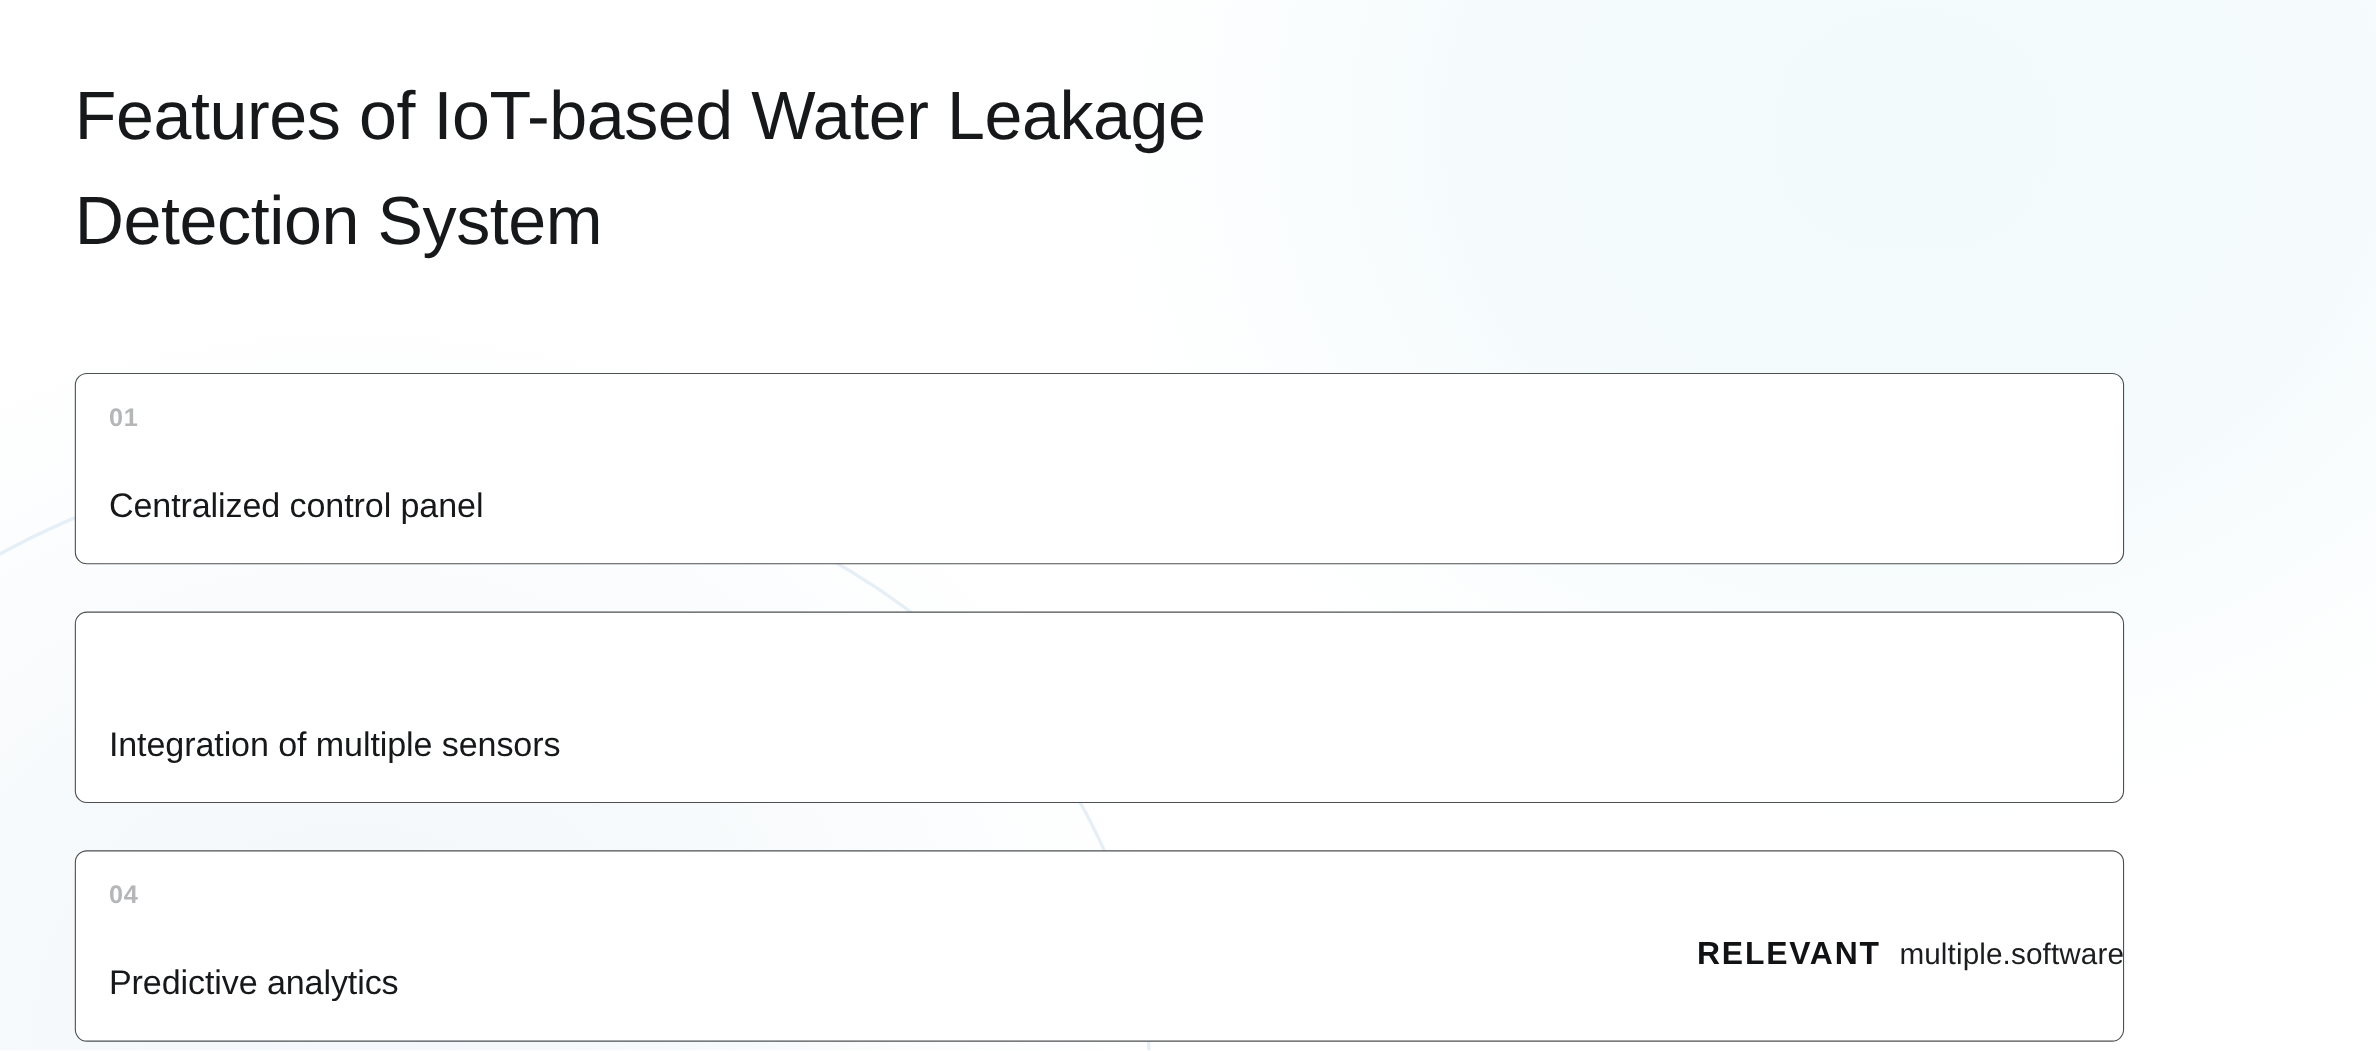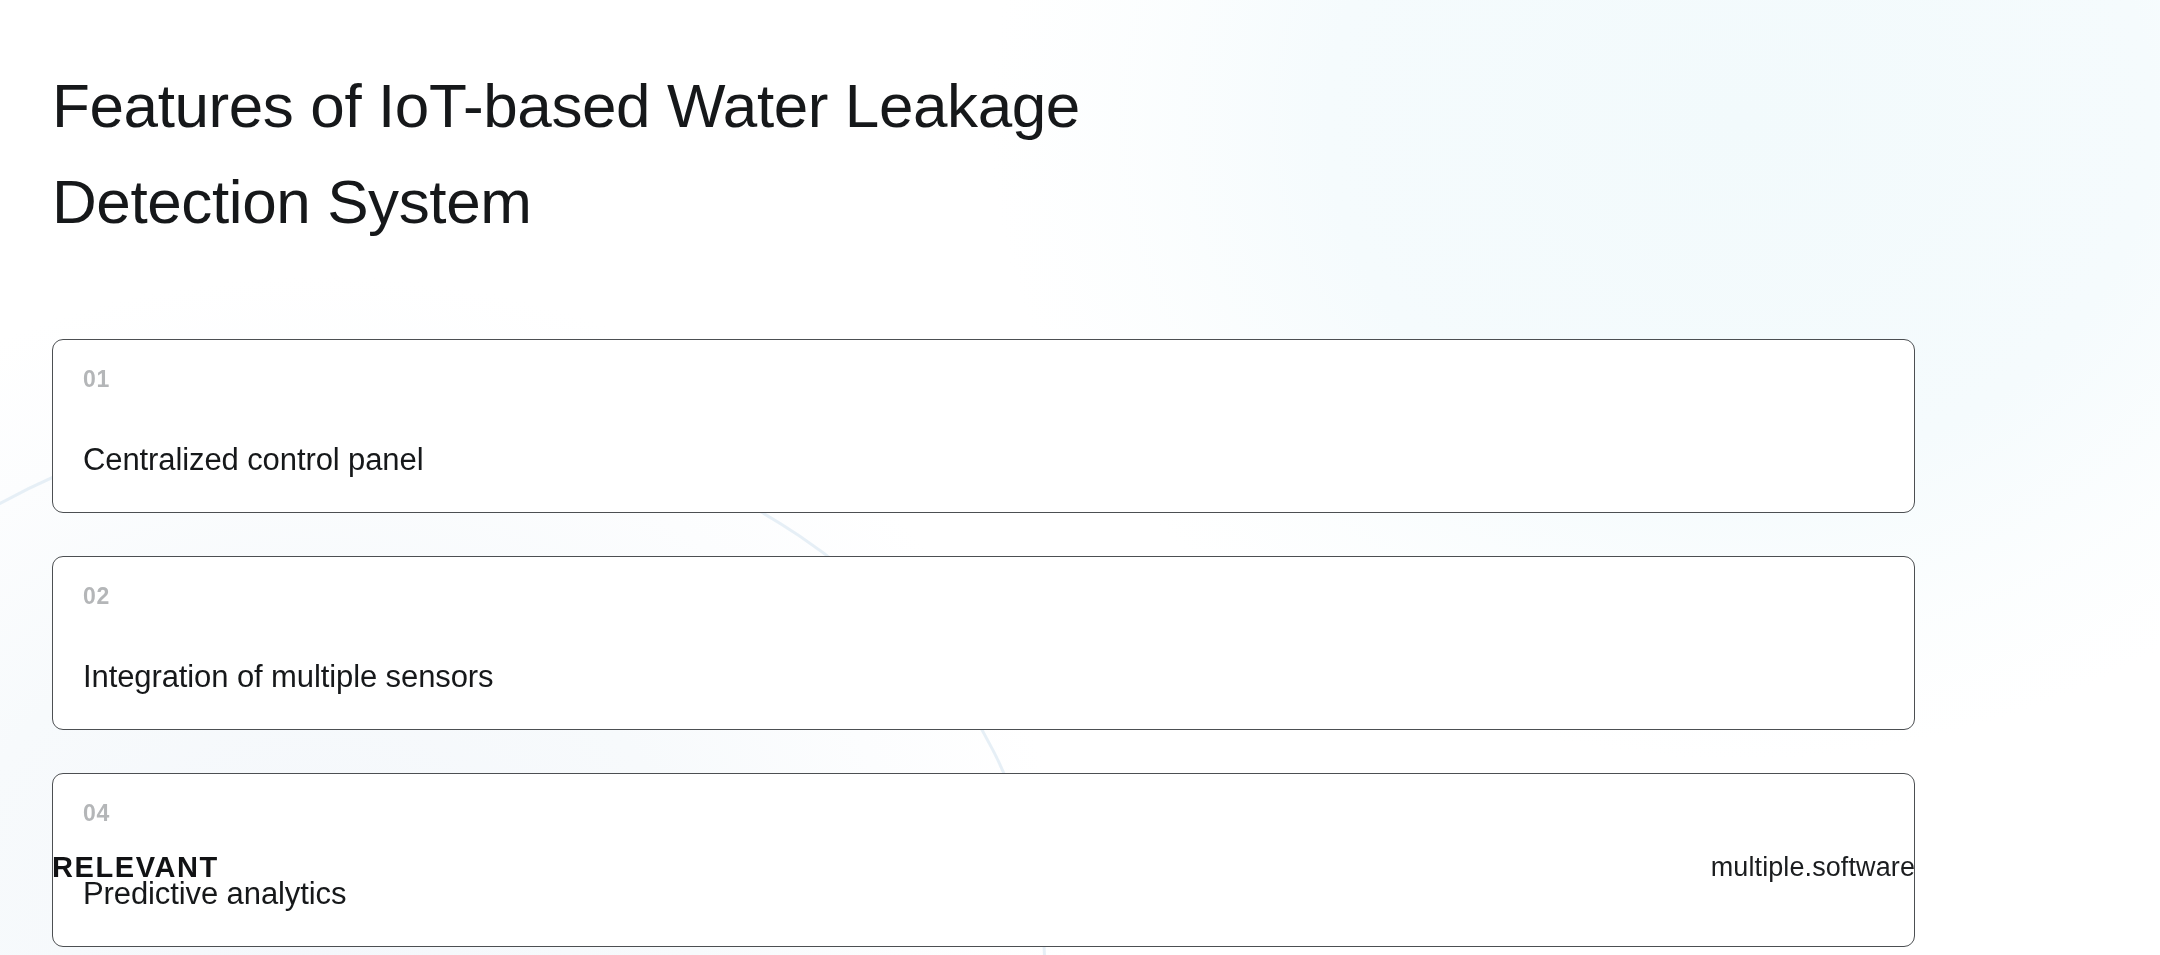--- a/index.html
+++ b/index.html
@@ -50,21 +50,21 @@
     bottom: -560px;
     width: 1340px;
     height: 1100px;
     border-radius: 50%;
     border: 3px solid rgba(226,236,244,0.85);
     pointer-events: none;
   }
 
   .content {
     position: absolute;
-    left: 52px;
+    left: 68px;
     top: 0;
     width: 1863px;
     height: 736px;
   }
 
   
   .page-title {
     position: absolute;
     left: 0;
     top: 58px;
@@ -129,21 +129,22 @@
 
   
   .footer {
     position: absolute;
     left: 0;
     top: 845px;
     width: 1863px;
     height: 44px;
     display: flex;
     align-items: center;
-    justify-content: space-between;
+    justify-content: flex-end;
+    gap: 17px;
   }
   .brand-logo {
     font-family: "Liberation Sans", sans-serif;
     font-weight: 700;
     font-size: 29px;
     letter-spacing: 1.6px;
     color: #111214;
     line-height: 1;
   }
   .site-url {
@@ -170,21 +171,20 @@
 Detection System</h1>
 
     <div class="card-grid">
 
       <div class="feature-card">
         <span class="card-number">01</span>
         <span class="card-label">Centralized control panel</span>
       </div>
 
       <div class="feature-card">
-        <span class="card-number">02</span>
         <span class="card-label">Integration of multiple sensors</span>
       </div>
 
 
       <div class="feature-card">
         <span class="card-number">04</span>
         <span class="card-label">Predictive analytics</span>
       </div>
 
 

